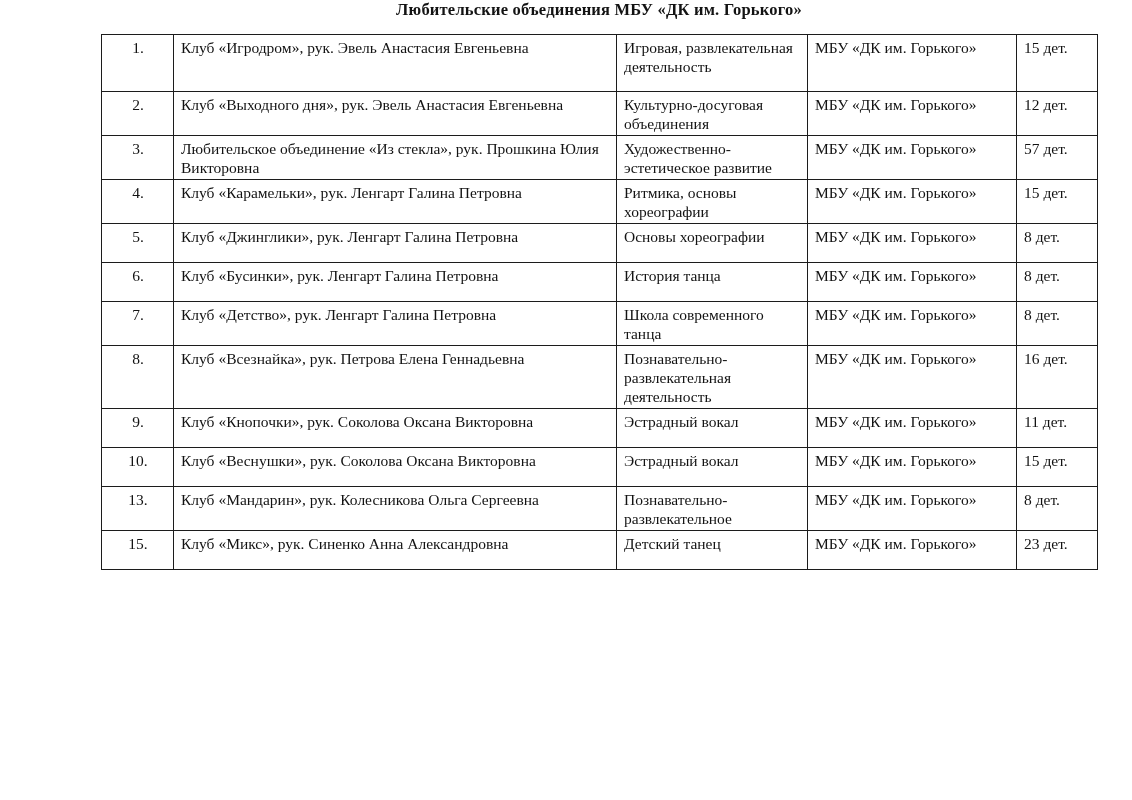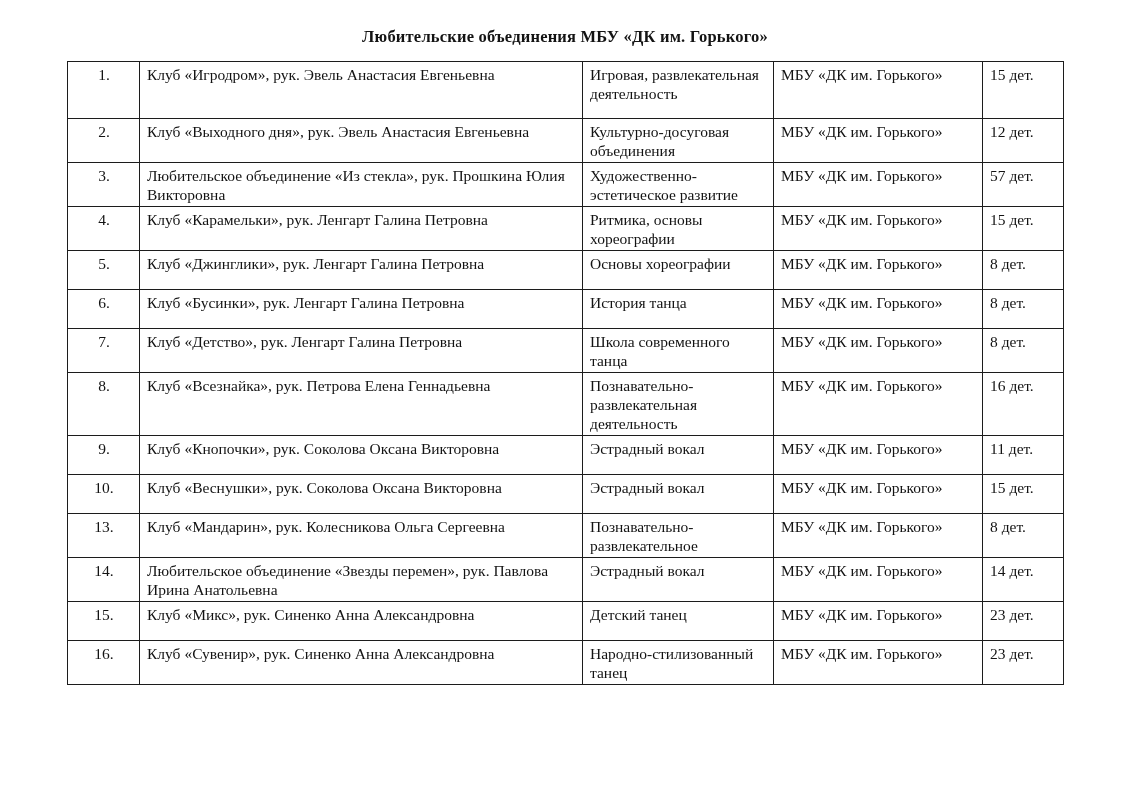--- a/index.html
+++ b/index.html
@@ -9,22 +9,21 @@
   }
   body {
     width: 1132px;
     height: 800px;
     overflow: hidden;
     font-family: "Liberation Serif", "DejaVu Serif", serif;
     color: #131313;
   }
   .doc {
     width: 996px;
-    margin-left: 67px;
-    padding-top: 27px;
+    margin-left: 101px;
   }
   .doc-title {
     text-align: center;
     font-weight: bold;
     font-size: 16.5px;
     line-height: 19px;
     margin: 0 0 15px 0;
     letter-spacing: 0.2px;
   }
   table.clubs {
@@ -138,35 +137,21 @@
         <td>15 дет.</td>
       </tr>
       <tr class="rh-2">
         <td class="c-num">13.</td>
         <td>Клуб «Мандарин», рук. Колесникова Ольга Сергеевна</td>
         <td>Познавательно-развлекательное</td>
         <td>МБУ «ДК им. Горького»</td>
         <td>8 дет.</td>
       </tr>
       <tr class="rh-2">
-        <td class="c-num">14.</td>
-        <td>Любительское объединение «Звезды перемен», рук. Павлова Ирина Анатольевна</td>
-        <td>Эстрадный вокал</td>
-        <td>МБУ «ДК им. Горького»</td>
-        <td>14 дет.</td>
-      </tr>
-      <tr class="rh-2">
         <td class="c-num">15.</td>
         <td>Клуб «Микс», рук. Синенко Анна Александровна</td>
         <td>Детский танец</td>
-        <td>МБУ «ДК им. Горького»</td>
-        <td>23 дет.</td>
-      </tr>
-      <tr class="rh-l">
-        <td class="c-num">16.</td>
-        <td>Клуб «Сувенир», рук. Синенко Анна Александровна</td>
-        <td>Народно-стилизованный танец</td>
         <td>МБУ «ДК им. Горького»</td>
         <td>23 дет.</td>
       </tr>
     </tbody>
   </table>
 </div>
 
 </body></html>

